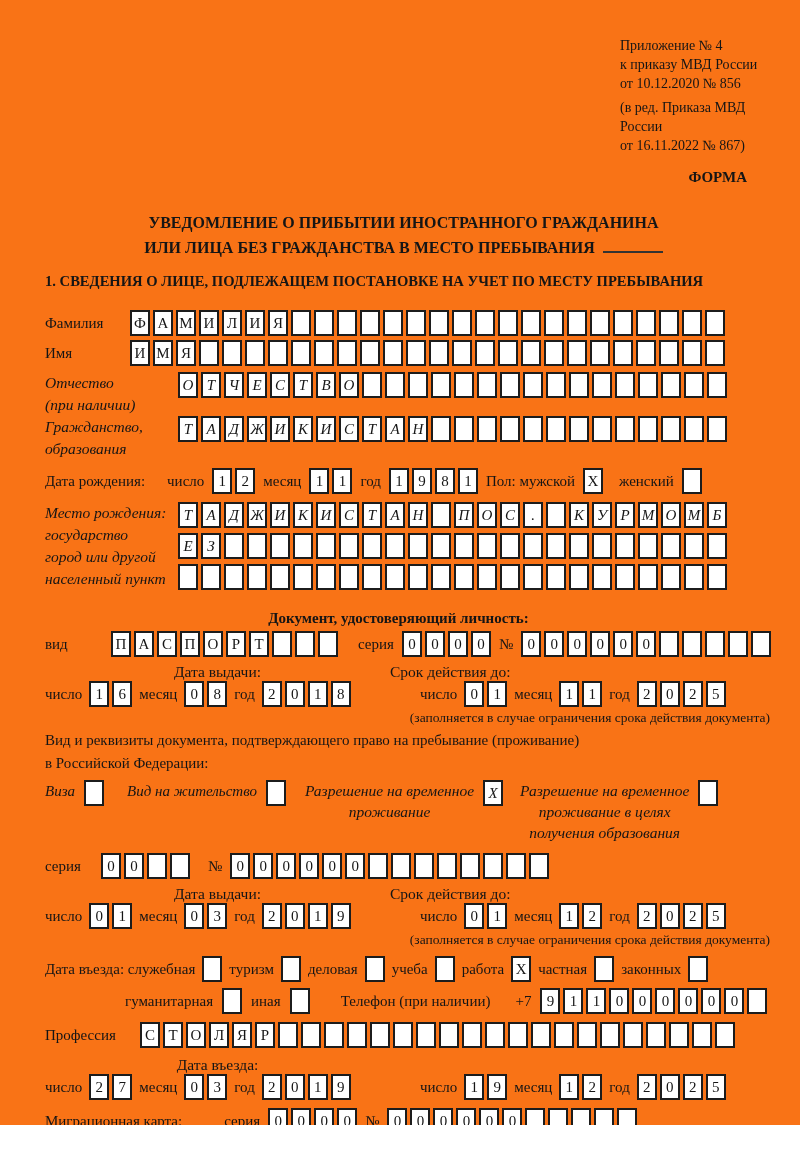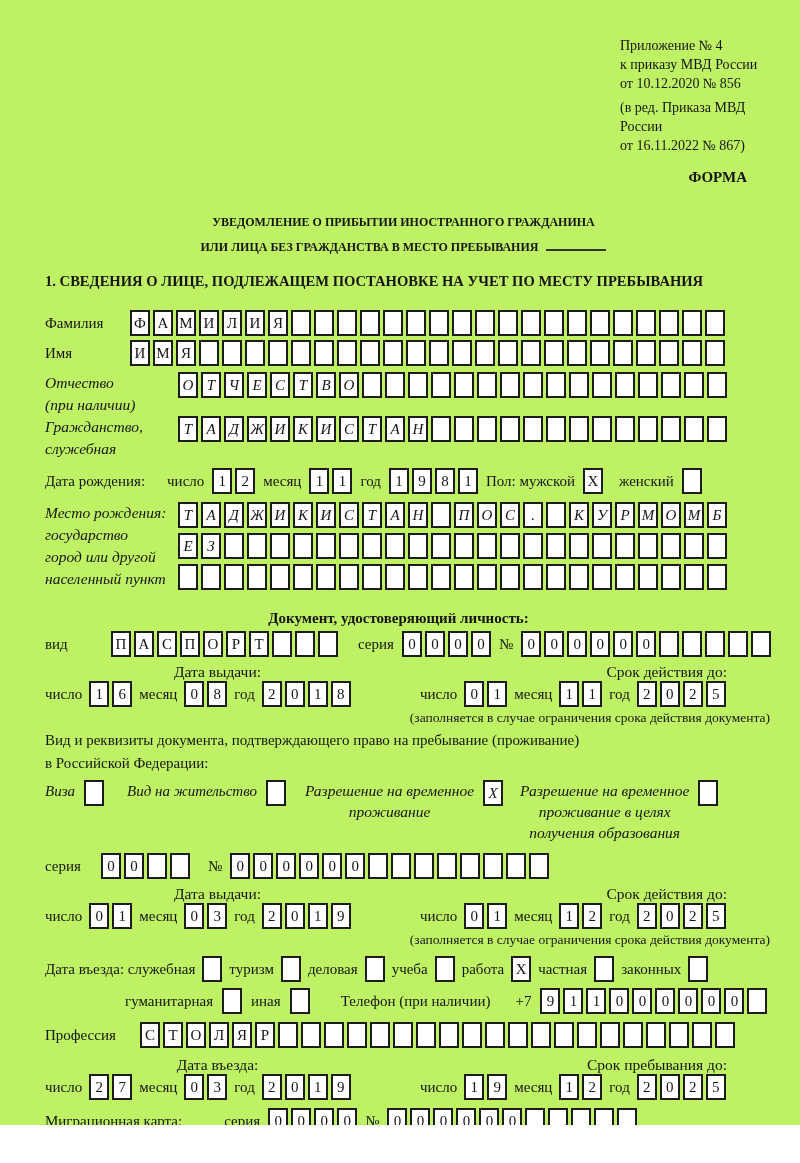--- a/index.html
+++ b/index.html
@@ -1,18 +1,18 @@
 <!DOCTYPE html>
 <html><head>
 <meta charset="utf-8">
 <style>
   html,body{margin:0;padding:0;background:#fff;}
   .page{
     width:800px;height:1125px;box-sizing:border-box;overflow:hidden;
-    background:#bef264;color:#151515;position:relative;
+    background:#f97316;color:#151515;position:relative;
     padding:36px 18px 0 45px;
     font-family:"Liberation Serif","DejaVu Serif",serif;
   }
   .lbl{font-size:15px;white-space:nowrap;}
   
   .cells{display:inline-flex;gap:3px;flex:0 0 auto;}
   .cell{
     box-sizing:border-box;flex:0 0 auto;display:inline-flex;
     align-items:center;justify-content:center;
     width:20px;height:26px;border:2px solid #1c1c1c;background:#fff;
@@ -23,27 +23,27 @@
   .top{align-items:flex-start;font-style:italic;}
   .w85{width:85px;flex:0 0 85px;}
   .w95{width:95px;flex:0 0 95px;}
   .w133{width:133px;flex:0 0 133px;}
   .w130{width:130px;flex:0 0 130px;}
   .lblock{font-size:15.5px;line-height:22px;}
   .vstack{display:flex;flex-direction:column;gap:5px;}
   .hdr{margin-left:575px;font-size:14px;line-height:19px;}
   .hdr .gap{margin-top:5px;}
   .forma{margin-top:14px;margin-right:35px;text-align:right;font-weight:bold;font-size:15px;}
-  .title{margin-top:24px;text-align:center;font-weight:bold;font-size:12px;line-height:25px;margin-right:20px;}
+  .title{margin-top:24px;text-align:center;font-weight:bold;font-size:16px;line-height:25px;margin-right:20px;}
   .blank-line{display:inline-block;width:60px;border-bottom:2px solid #333;height:14px;margin-left:8px;}
   .sec-head{margin-top:13px;font-weight:bold;font-size:14.6px;}
   .center-head{text-align:center;font-weight:bold;font-size:15px;margin-right:30px;}
   .dates-head{display:flex;font-size:15.5px;}
   .dh-left{width:345px;text-align:center;}
-  .dh-right{flex:1;text-align:right;margin-right:55px;}
+  .dh-right{flex:1;text-align:left;margin-right:55px;}
   .dcol{display:flex;align-items:center;gap:7px;}
   .dcol-l{width:345px;flex:0 0 345px;}
   .note-right{text-align:right;font-size:13.5px;margin-top:3px;padding-right:12px;}
   .cblock{font-size:15.5px;line-height:21px;text-align:center;}
   .mt4{margin-top:4px;}.mt6{margin-top:6px;}.mt8{margin-top:8px;}.mt10{margin-top:10px;}.mt20{margin-top:20px;}
   .gap8{gap:8px;}
 </style>
 </head>
 <body>
 
@@ -160,21 +160,21 @@
         <span class="cell"></span>
         <span class="cell"></span>
         <span class="cell"></span>
         <span class="cell"></span>
       </div>
   </div>
 
   <div class="frow top">
     <div class="w133 lblock">
       <div>Гражданство,</div>
-      <div>служебная</div>
+      <div>образования</div>
     </div>
     <div class="cells">
         <span class="cell">Т</span>
         <span class="cell">А</span>
         <span class="cell">Д</span>
         <span class="cell">Ж</span>
         <span class="cell">И</span>
         <span class="cell">К</span>
         <span class="cell">И</span>
         <span class="cell">С</span>
@@ -554,21 +554,20 @@
         <span class="cell"></span>
         <span class="cell"></span>
         <span class="cell"></span>
         <span class="cell"></span>
         <span class="cell"></span>
       </div>
   </div>
 
   <div class="dates-head mt8">
     <div class="dh-left">Дата въезда:</div>
-    <div class="dh-right">Срок пребывания до:</div>
   </div>
   <div class="frow">
     <div class="dcol dcol-l">
       <span class="lbl">число</span>
       <span class="cells">
           <span class="cell">2</span>
           <span class="cell">7</span>
         </span>
       <span class="lbl">месяц</span>
       <span class="cells">

